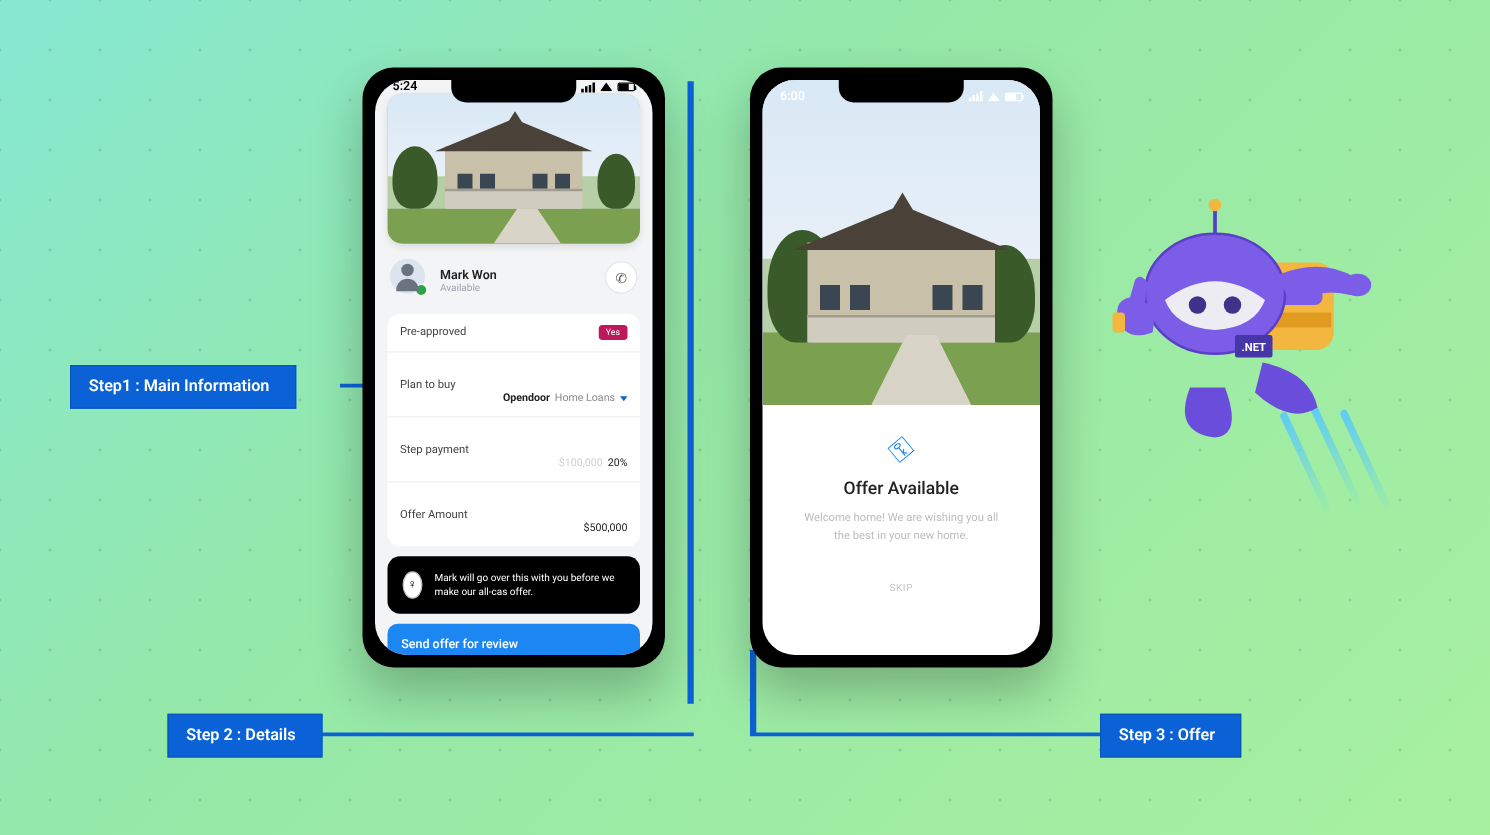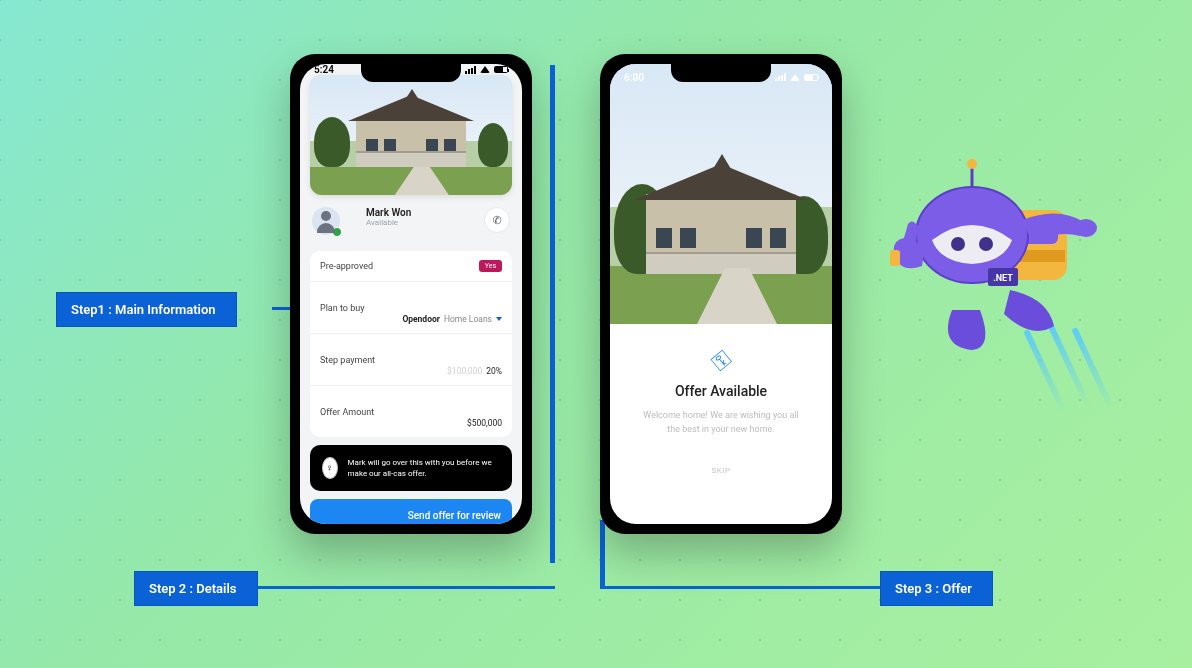--- a/index.html
+++ b/index.html
@@ -43,37 +43,37 @@
 .tree{position:absolute;bottom:28px;width:36px;height:50px;background:#3a5a2a;border-radius:50% 50% 40% 40%;}
 .tree.l{left:4px}.tree.r{right:4px;width:30px;height:44px;}
 .house{position:absolute;left:50%;bottom:28px;transform:translateX(-50%);width:110px;height:50px;background:#c8c0a8;}
 .roof{position:absolute;top:-22px;left:-8px;width:0;height:0;border-left:63px solid transparent;border-right:63px solid transparent;border-bottom:26px solid #4a4238;}
 .gable{position:absolute;top:-28px;left:38px;width:0;height:0;border-left:18px solid transparent;border-right:18px solid transparent;border-bottom:28px solid #4a4238;}
 .porch{position:absolute;bottom:0;left:0;right:0;height:16px;background:#d0ccc0;border-top:2px solid #a09c90;}
 .win{position:absolute;width:12px;height:14px;background:#3a4652;top:22px;}
 .win.w1{left:10px}.win.w2{left:28px}.win.w3{right:28px}.win.w4{right:10px}
 .walk{position:absolute;bottom:0;left:50%;transform:translateX(-30%);width:54px;height:28px;background:#d8d4c8;clip-path:polygon(35% 0,65% 0,100% 100%,0 100%);}
 .lawn{position:absolute;bottom:0;left:0;right:0;height:28px;background:#7aa050;}
-.profile-row{display:flex;align-items:flex-start;gap:26px;padding:4px 2px 8px;}
+.profile-row{display:flex;align-items:flex-end;gap:12px;padding:4px 2px 8px;}
 .avatar{width:28px;height:28px;border-radius:50%;background:#dce4f0;position:relative;flex-shrink:0;}
 .avatar::before{content:"";position:absolute;width:10px;height:10px;background:#6b7280;border-radius:50%;top:4px;left:9px;}
 .avatar::after{content:"";position:absolute;width:18px;height:10px;background:#6b7280;border-radius:10px 10px 0 0;bottom:2px;left:5px;}
 .avatar .badge{position:absolute;right:-2px;bottom:-2px;width:10px;height:10px;background:#28a745;border:1.5px solid #fff;border-radius:50%;display:flex;align-items:center;justify-content:center;color:#fff;font-size:6px;}
 .p-name{font-size:10px;font-weight:600;color:#222;}
 .p-status{font-size:8px;color:#9ca3af;}
 .call-btn{margin-left:auto;width:26px;height:26px;border-radius:50%;background:#fff;border:1px solid #e5e7eb;display:flex;align-items:center;justify-content:center;color:#555;font-size:11px;}
 .info-card{background:#fff;border-radius:10px;font-size:9px;}
 .info-row{display:flex;justify-content:space-between;align-items:center;padding:9px 10px;border-bottom:1px solid #f0f0f0;color:#444;}
 .info-row:last-child{border-bottom:none;}
 .info-row .right{color:#888;font-size:8.5px;display:flex;align-items:center;gap:4px;margin-top:23px;}
 .badge-yes{background:#be185d;color:#fff;font-size:7px;padding:2px 6px;border-radius:3px;}
 .caret{width:0;height:0;border-left:3px solid transparent;border-right:3px solid transparent;border-top:4px solid #0b62d6;}
 .black-card{background:#000;color:#fff;border-radius:10px;padding:12px;display:flex;align-items:center;gap:10px;font-size:8px;line-height:1.4;}
 .black-card .ico{width:22px;height:22px;border-radius:50%;background:#fff;display:flex;align-items:center;justify-content:center;color:#000;font-size:10px;border:1px solid #bbb;}
-.primary-btn{background:#1c87f2;color:#fff;font-size:10px;font-weight:500;text-align:right;padding:11px;border-radius:8px;}
+.primary-btn{background:#1c87f2;color:#fff;font-size:10px;font-weight:500;text-align:left;padding:11px;border-radius:8px;}
 
 .p2-hero{ height:260px; position:relative; background:#8b5cf6; flex-shrink:0;}
 .p2-hero .statusbar{position:absolute;top:0;left:0;right:0;z-index:6;}
 .p2-hero .house-card{border-radius:0;height:100%;box-shadow:none;}
 .p2-body{padding:24px 18px 12px;text-align:center;flex:1;display:flex;flex-direction:column;align-items:center;}
 .key-ico{font-size:22px;color:#1c87f2;margin-bottom:10px;transform:rotate(-40deg);}
 .offer-title{font-size:14px;font-weight:500;color:#222;margin-bottom:10px;}
 .offer-sub{font-size:9px;color:#bcbcbc;line-height:1.5;max-width:170px;margin-bottom:20px;}
 .skip{font-size:8px;color:#c5c5c5;margin-top:10px;letter-spacing:0.5px;}
 

